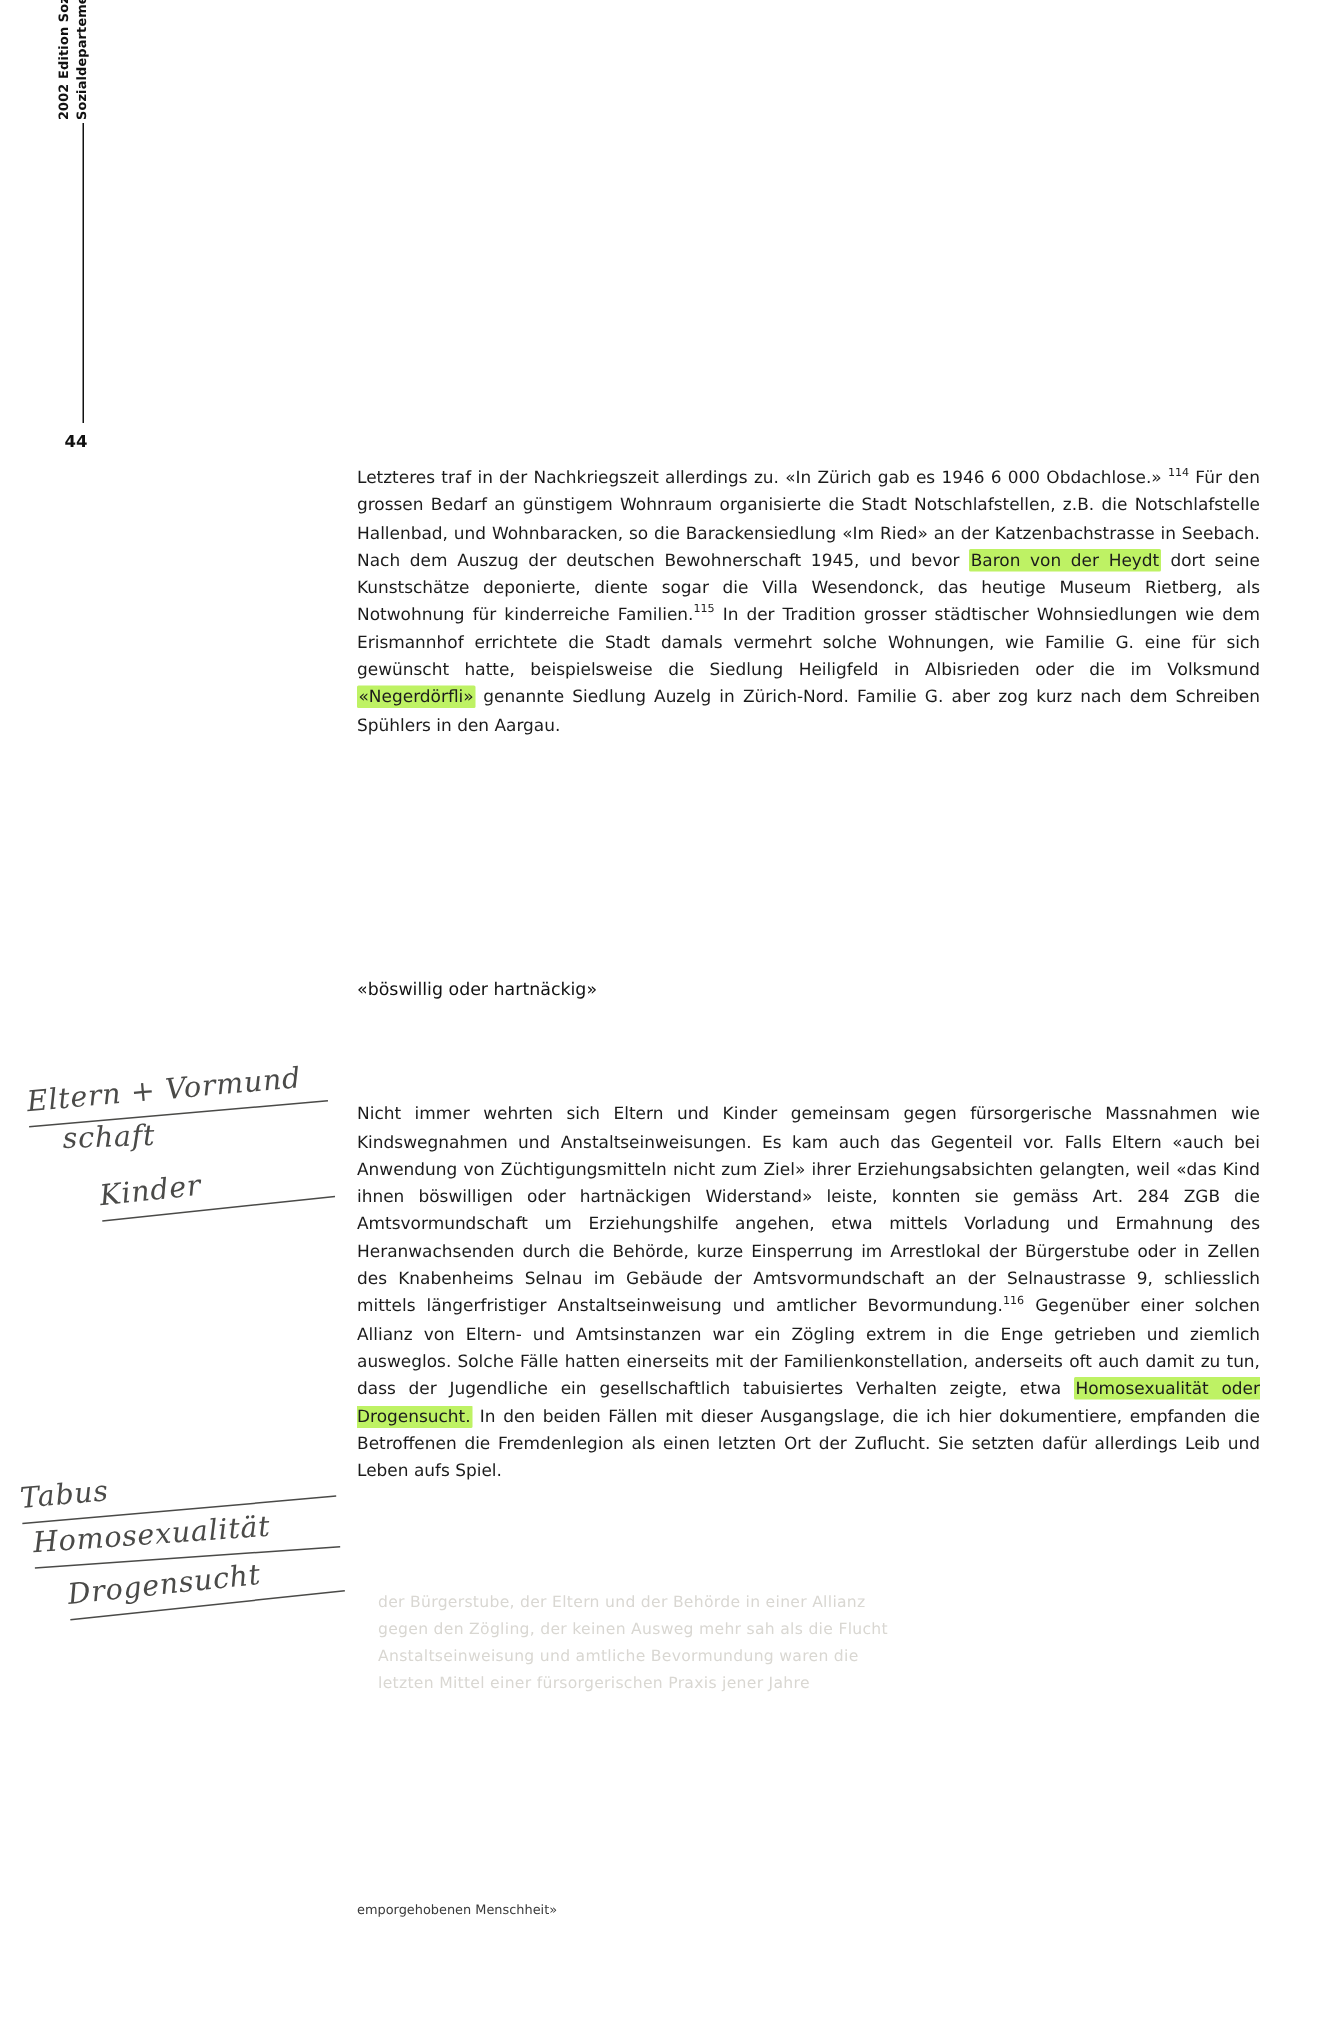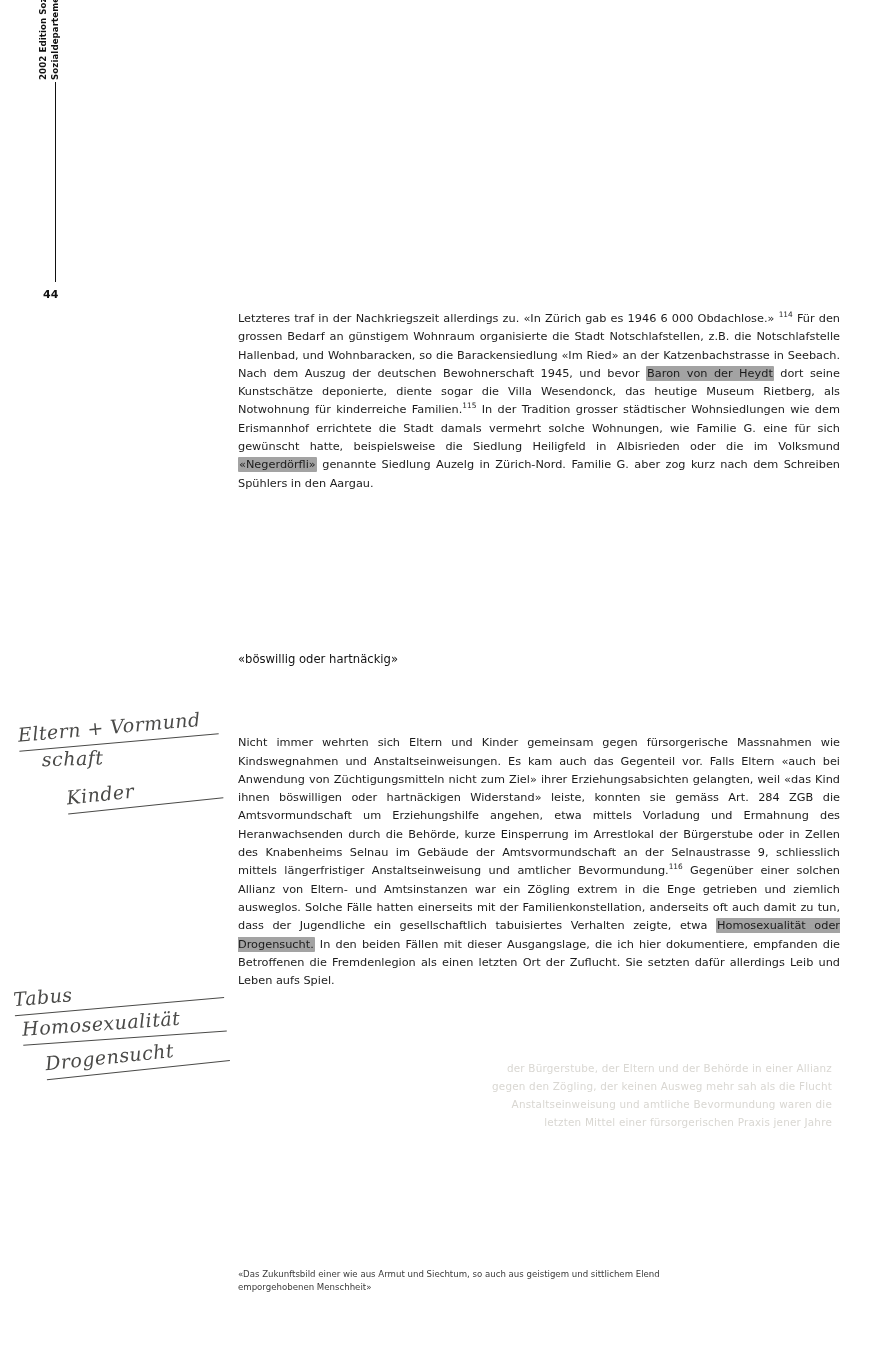--- a/index.html
+++ b/index.html
@@ -70,21 +70,21 @@
     text-justify: inter-word;
   }
 
   sup {
     font-size: 7.4px;
     vertical-align: super;
     line-height: 0;
   }
 
   .hl {
-    background: #a3a3a3;
+    background: #bef264;
     padding: 1px 1px;
     border-radius: 1px;
   }
 
   
   .section-head {
     position: absolute;
     left: 238px;
     top: 650px;
     width: 602px;
@@ -107,21 +107,21 @@
 
   
   .ghost {
     position: absolute;
     left: 252px;
     top: 1060px;
     width: 580px;
     font-size: 10.4px;
     line-height: 1.72;
     color: #d9d7d2;
-    text-align: right;
+    text-align: left;
     letter-spacing: 0.2px;
     user-select: none;
     pointer-events: none;
   }
   .ghost div { white-space: nowrap; overflow: hidden; }
 
   
   .caption {
     position: absolute;
     left: 238px;
@@ -195,21 +195,20 @@
 </div>
 
 <div class="ghost">
   <div>der Bürgerstube, der Eltern und der Behörde in einer Allianz</div>
   <div>gegen den Zögling, der keinen Ausweg mehr sah als die Flucht</div>
   <div>Anstaltseinweisung und amtliche Bevormundung waren die</div>
   <div>letzten Mittel einer fürsorgerischen Praxis jener Jahre</div>
 </div>
 
 <div class="caption">
-  <div>«Das Zukunftsbild einer wie aus Armut und Siechtum, so auch aus geistigem und sittlichem Elend</div>
   <div>emporgehobenen Menschheit»</div>
 </div>
 
 <div class="handwriting hw1">
   <span class="w-a hw-underline">Eltern + Vormund</span>
   <span class="w-b">schaft</span>
   <span class="w-c hw-underline">Kinder</span>
 </div>
 
 <div class="handwriting hw2">

